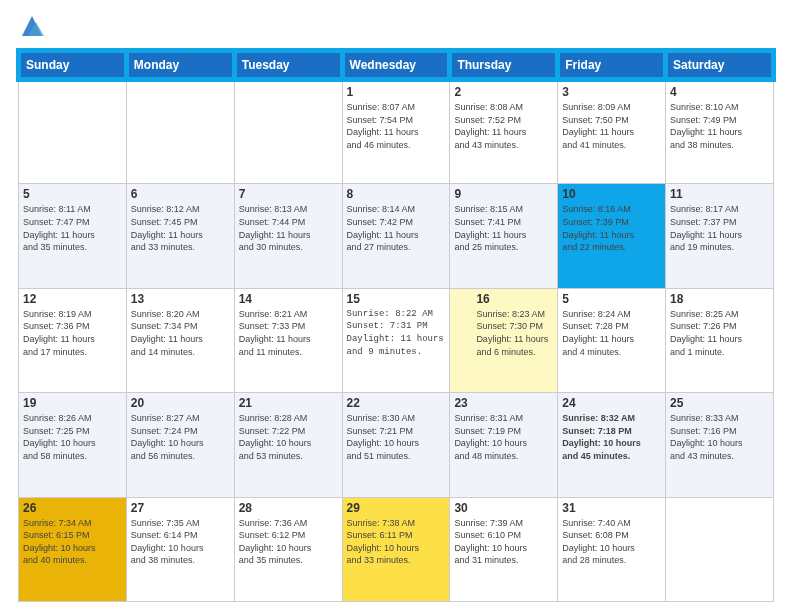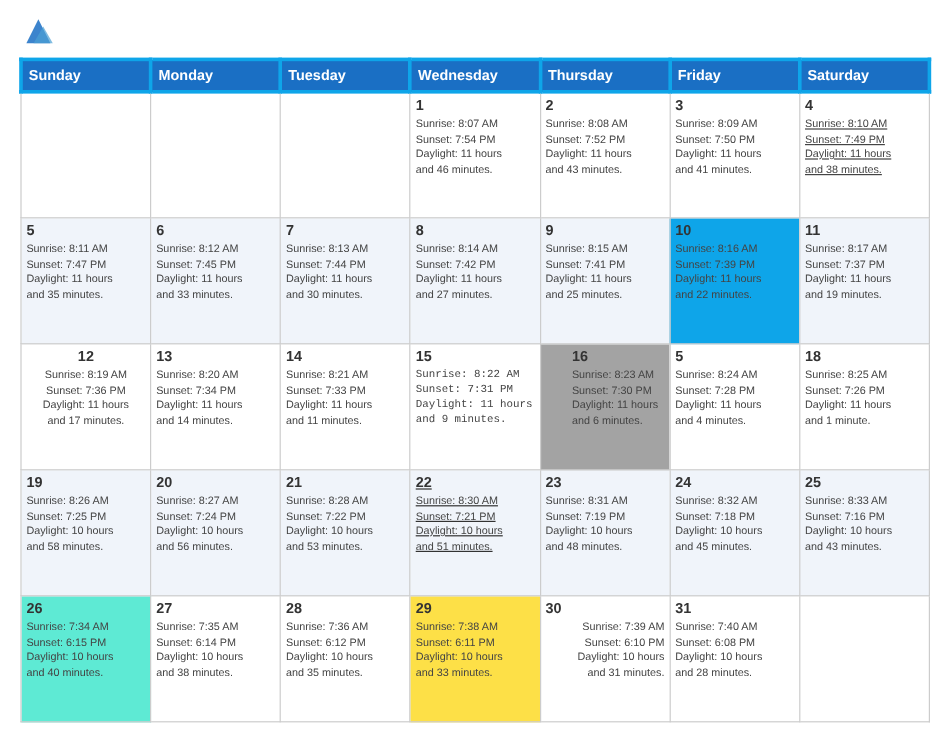--- a/index.html
+++ b/index.html
@@ -67,21 +67,21 @@
       width: 100%;
       table-layout: fixed;
     }
     .calendar th {
       background: #1a6fc4;
       color: #fff;
       font-size: 12px;
       font-weight: bold;
       text-align: left;
       padding: 5px 5px;
-      border: 3px solid #0ea5e9;
+      border: 5px solid #0ea5e9;
     }
     .calendar td {
       border: 1px solid #ccc;
       vertical-align: top;
       padding: 3px 4px;
       font-size: 9.5px;
       color: #333;
       height: 80px;
     }
     .calendar tr:nth-child(even) td {
@@ -160,21 +160,21 @@
           </td>
           <td style="background: rgb(255, 255, 255);">
             <span class="day-number">3</span>
             <div class="day-info" style="white-space: pre-line;">Sunrise: 8:09 AM
 Sunset: 7:50 PM
 Daylight: 11 hours
 and 41 minutes.</div>
           </td>
           <td style="background: rgb(255, 255, 255);">
             <span class="day-number">4</span>
-            <div class="day-info" style="white-space: pre-line; text-decoration: underline;">Sunrise: 8:10 AM
+            <div class="day-info" style="white-space: pre-line;">Sunrise: 8:10 AM
 Sunset: 7:49 PM
 Daylight: 11 hours
 and 38 minutes.</div>
           </td>
         </tr>
         <tr>
           <td style="background: rgb(240, 244, 250);">
             <span class="day-number">5</span>
             <div class="day-info" style="white-space: pre-line;">Sunrise: 8:11 AM
 Sunset: 7:47 PM
@@ -218,21 +218,21 @@
           </td>
           <td style="background: rgb(240, 244, 250);">
             <span class="day-number">11</span>
             <div class="day-info" style="white-space: pre-line;">Sunrise: 8:17 AM
 Sunset: 7:37 PM
 Daylight: 11 hours
 and 19 minutes.</div>
           </td>
         </tr>
         <tr>
-          <td style="background: rgb(255, 255, 255); text-align: center;">
+          <td style="background: rgb(255, 255, 255);">
             <span class="day-number">12</span>
             <div class="day-info" style="white-space: pre-line;">Sunrise: 8:19 AM
 Sunset: 7:36 PM
 Daylight: 11 hours
 and 17 minutes.</div>
           </td>
           <td style="background: rgb(255, 255, 255);">
             <span class="day-number">13</span>
             <div class="day-info" style="white-space: pre-line;">Sunrise: 8:20 AM
 Sunset: 7:34 PM
@@ -246,21 +246,21 @@
 Daylight: 11 hours
 and 11 minutes.</div>
           </td>
           <td style="background: rgb(255, 255, 255);">
             <span class="day-number">15</span>
             <div class="day-info" style="white-space: pre-line; font-family: Liberation Mono, monospace;">Sunrise: 8:22 AM
 Sunset: 7:31 PM
 Daylight: 11 hours
 and 9 minutes.</div>
           </td>
-          <td style="background: #a3a3a3; padding-left: 26px;">
+          <td style="background: #fef9c3; padding-left: 26px;">
             <span class="day-number">16</span>
             <div class="day-info" style="white-space: pre-line;">Sunrise: 8:23 AM
 Sunset: 7:30 PM
 Daylight: 11 hours
 and 6 minutes.</div>
           </td>
           <td style="background: rgb(255, 255, 255);">
             <span class="day-number">5</span>
             <div class="day-info" style="white-space: pre-line;">Sunrise: 8:24 AM
 Sunset: 7:28 PM
@@ -290,51 +290,51 @@
 Daylight: 10 hours
 and 56 minutes.</div>
           </td>
           <td style="background: rgb(240, 244, 250);">
             <span class="day-number">21</span>
             <div class="day-info" style="white-space: pre-line;">Sunrise: 8:28 AM
 Sunset: 7:22 PM
 Daylight: 10 hours
 and 53 minutes.</div>
           </td>
-          <td style="background: rgb(240, 244, 250); text-decoration: underline;">
+          <td style="background: rgb(240, 244, 250);">
             <span class="day-number">22</span>
             <div class="day-info" style="white-space: pre-line;">Sunrise: 8:30 AM
 Sunset: 7:21 PM
 Daylight: 10 hours
 and 51 minutes.</div>
           </td>
           <td style="background: rgb(240, 244, 250); margin-left: 44px;">
             <span class="day-number">23</span>
             <div class="day-info" style="white-space: pre-line;">Sunrise: 8:31 AM
 Sunset: 7:19 PM
 Daylight: 10 hours
 and 48 minutes.</div>
           </td>
           <td style="background: rgb(240, 244, 250);">
             <span class="day-number">24</span>
-            <div class="day-info" style="white-space: pre-line;">Sunrise: 8:32 AM
+            <div class="day-info" style="white-space: pre-line; font-weight: bold;">Sunrise: 8:32 AM
 Sunset: 7:18 PM
 Daylight: 10 hours
 and 45 minutes.</div>
           </td>
           <td style="background: rgb(240, 244, 250);">
             <span class="day-number">25</span>
             <div class="day-info" style="white-space: pre-line;">Sunrise: 8:33 AM
 Sunset: 7:16 PM
 Daylight: 10 hours
 and 43 minutes.</div>
           </td>
         </tr>
         <tr>
-          <td style="background: #5eead4;">
+          <td style="background: #eab308;">
             <span class="day-number">26</span>
             <div class="day-info" style="white-space: pre-line;">Sunrise: 7:34 AM
 Sunset: 6:15 PM
 Daylight: 10 hours
 and 40 minutes.</div>
           </td>
           <td style="background: rgb(255, 255, 255);">
             <span class="day-number">27</span>
             <div class="day-info" style="white-space: pre-line;">Sunrise: 7:35 AM
 Sunset: 6:14 PM
@@ -350,21 +350,21 @@
           </td>
           <td style="background: #fde047;">
             <span class="day-number">29</span>
             <div class="day-info" style="white-space: pre-line;">Sunrise: 7:38 AM
 Sunset: 6:11 PM
 Daylight: 10 hours
 and 33 minutes.</div>
           </td>
           <td style="background: rgb(255, 255, 255);">
             <span class="day-number">30</span>
-            <div class="day-info" style="white-space: pre-line; text-align: right;">Sunrise: 7:39 AM
+            <div class="day-info" style="white-space: pre-line;">Sunrise: 7:39 AM
 Sunset: 6:10 PM
 Daylight: 10 hours
 and 31 minutes.</div>
           </td>
           <td style="background: rgb(255, 255, 255);">
             <span class="day-number">31</span>
             <div class="day-info" style="white-space: pre-line;">Sunrise: 7:40 AM
 Sunset: 6:08 PM
 Daylight: 10 hours
 and 28 minutes.</div>

